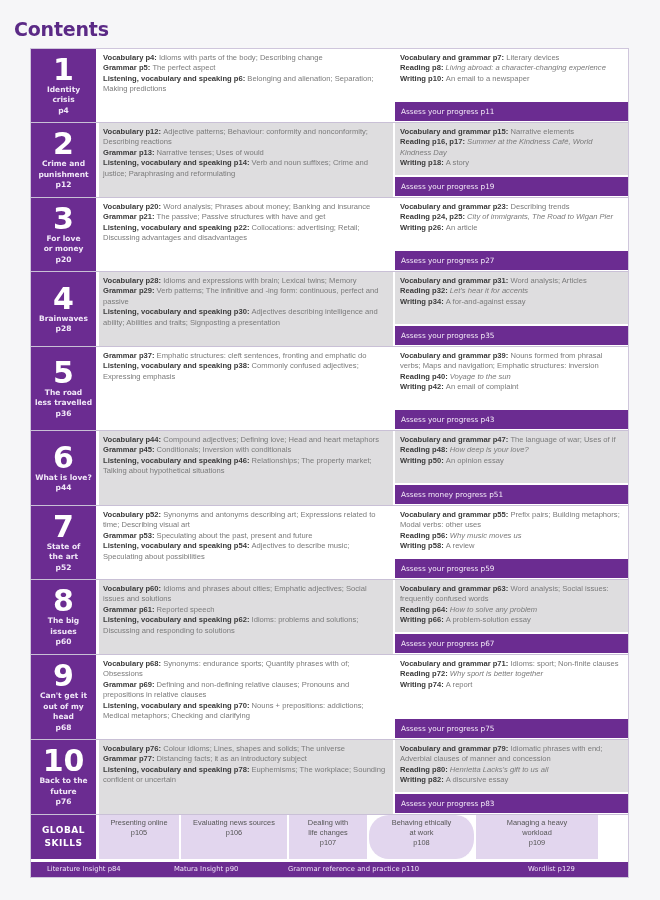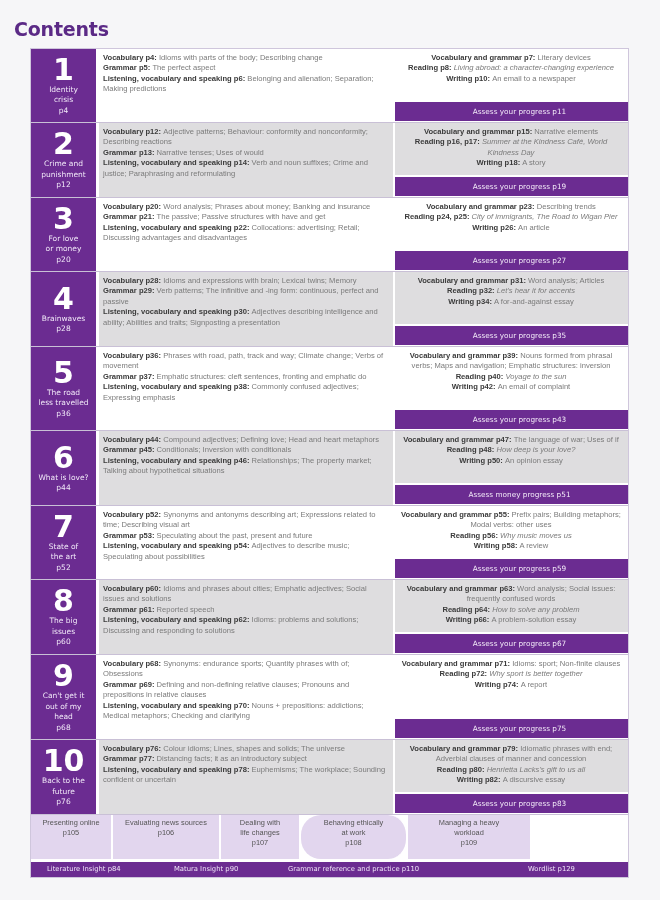--- a/index.html
+++ b/index.html
@@ -29,40 +29,40 @@
     text-align: center; display: flex; flex-direction: column;
     align-items: center; justify-content: center;
     border-right: 3px solid #fff; box-sizing: border-box;
   }
   .unit-num {
     font-family: "DejaVu Sans", sans-serif;
     font-weight: bold; font-size: 30px; line-height: 30px;
   }
   .unit-name, .unit-page {
     font-family: "DejaVu Sans", sans-serif;
-    font-weight: normal; font-size: 7.5px; line-height: 10.5px;
+    font-weight: bold; font-size: 7.5px; line-height: 10.5px;
     color: #f1e8f8;
   }
   .mid {
     width: 296px; flex: none; box-sizing: border-box;
     padding: 4px 6px 4px 4px;
     font-size: 7.6px; line-height: 10.4px; color: #7a7a7a;
     border-right: 2px solid #fff;
   }
   .right {
-    flex: 1; display: flex; flex-direction: column; text-align: center;
+    flex: 1; display: flex; flex-direction: column;
   }
   .right-body {
     flex: 1; padding: 4px 6px 4px 5px;
     font-size: 7.6px; line-height: 10.4px; color: #7a7a7a;
   }
   .assess {
     height: 19px; background: #6b2c91; color: #f3eaf8;
     font-family: "DejaVu Sans", sans-serif;
-    font-size: 7.3px; line-height: 19px; padding-left: 16px;
+    font-size: 7.3px; line-height: 19px; padding-left: 6px;
     border-top: 2px solid #fff; border-bottom: 1px solid #fff;
   }
   .line b { color: #3b3b3b; font-weight: bold; }
   .line i { font-style: italic; }
   .gs-row {
     display: flex; height: 44px; border-bottom: 3px solid #fff;
   }
   .gs-label {
     width: 68px; flex: none; background: #6b2c91; color: #fff;
     font-family: "DejaVu Sans", sans-serif;
@@ -174,21 +174,20 @@
       </div>
     </div>
     <div class="unit" style="height: 83px;">
       <div class="unit-badge">
         <div class="unit-num">5</div>
         <div class="unit-name">The road</div>
         <div class="unit-name">less travelled</div>
         <div class="unit-page">p36</div>
       </div>
       <div class="mid">
-        <div class="line"><b>Vocabulary p36: </b><span>Phrases with road, path, track and way; Climate change; Verbs of movement</span></div>
         <div class="line"><b>Grammar p37: </b><span>Emphatic structures: cleft sentences, fronting and emphatic do</span></div>
         <div class="line"><b>Listening, vocabulary and speaking p38: </b><span>Commonly confused adjectives; Expressing emphasis</span></div>
       </div>
       <div class="right">
         <div class="right-body">
           <div class="line"><b>Vocabulary and grammar p39: </b><span>Nouns formed from phrasal verbs; Maps and navigation; Emphatic structures: inversion</span></div>
           <div class="line"><b>Reading p40: </b><i>Voyage to the sun</i></div>
           <div class="line"><b>Writing p42: </b><span>An email of complaint</span></div>
         </div>
         <div class="assess">Assess your progress p43</div>
@@ -293,20 +292,26 @@
       <div class="right">
         <div class="right-body">
           <div class="line"><b>Vocabulary and grammar p79: </b><span>Idiomatic phrases with end; Adverbial clauses of manner and concession</span></div>
           <div class="line"><b>Reading p80: </b><i>Henrietta Lacks's gift to us all</i></div>
           <div class="line"><b>Writing p82: </b><span>A discursive essay</span></div>
         </div>
         <div class="assess">Assess your progress p83</div>
       </div>
     </div>
     <div class="gs-row">
+      <div class="gs-label">
+        <div>
+          <div>GLOBAL</div>
+          <div>SKILLS</div>
+        </div>
+      </div>
       <div class="gs-cell" style="width: 82px;">
         <div>Presenting online</div>
         <div>p105</div>
       </div>
       <div class="gs-cell" style="width: 108px;">
         <div>Evaluating news sources</div>
         <div>p106</div>
       </div>
       <div class="gs-cell" style="width: 80px;">
         <div>Dealing with</div>

